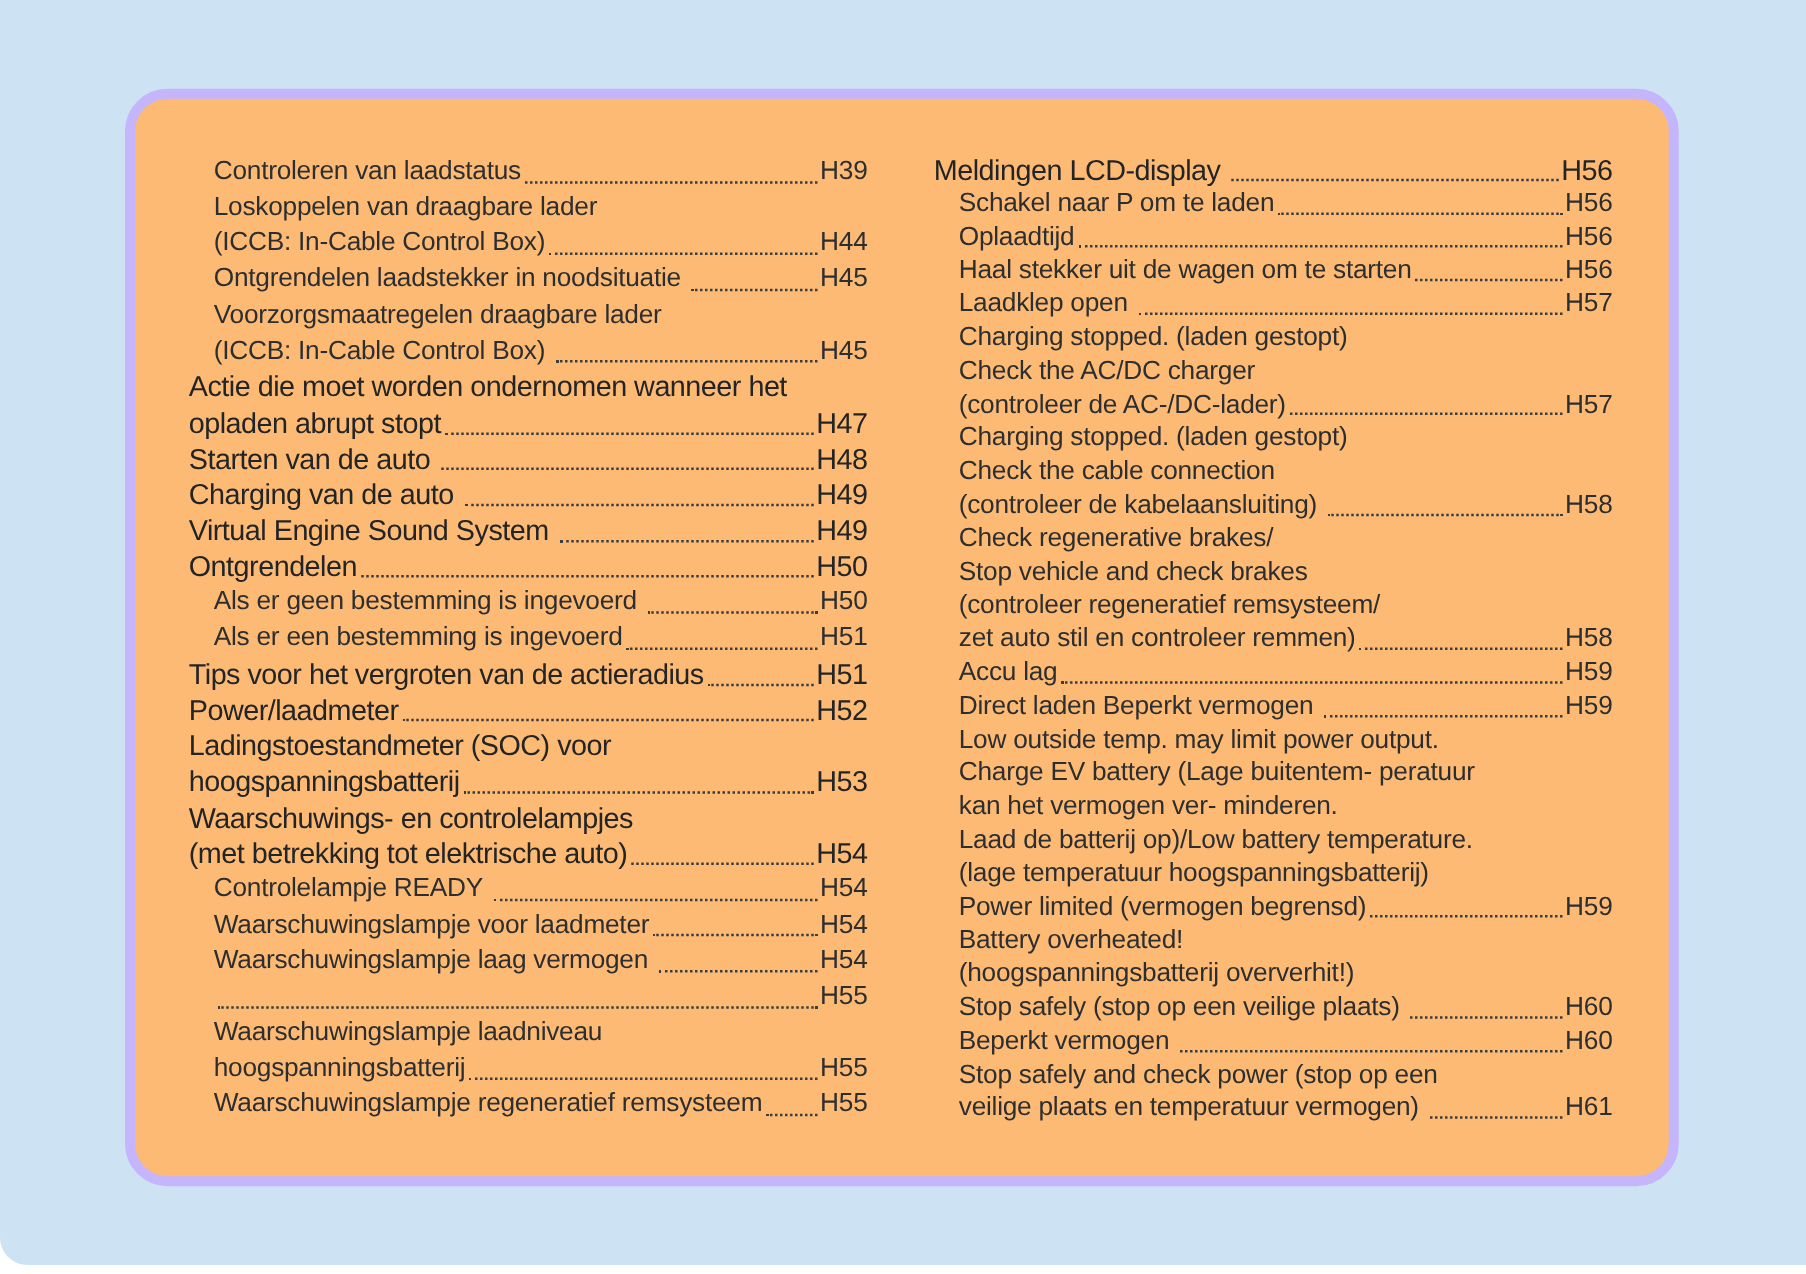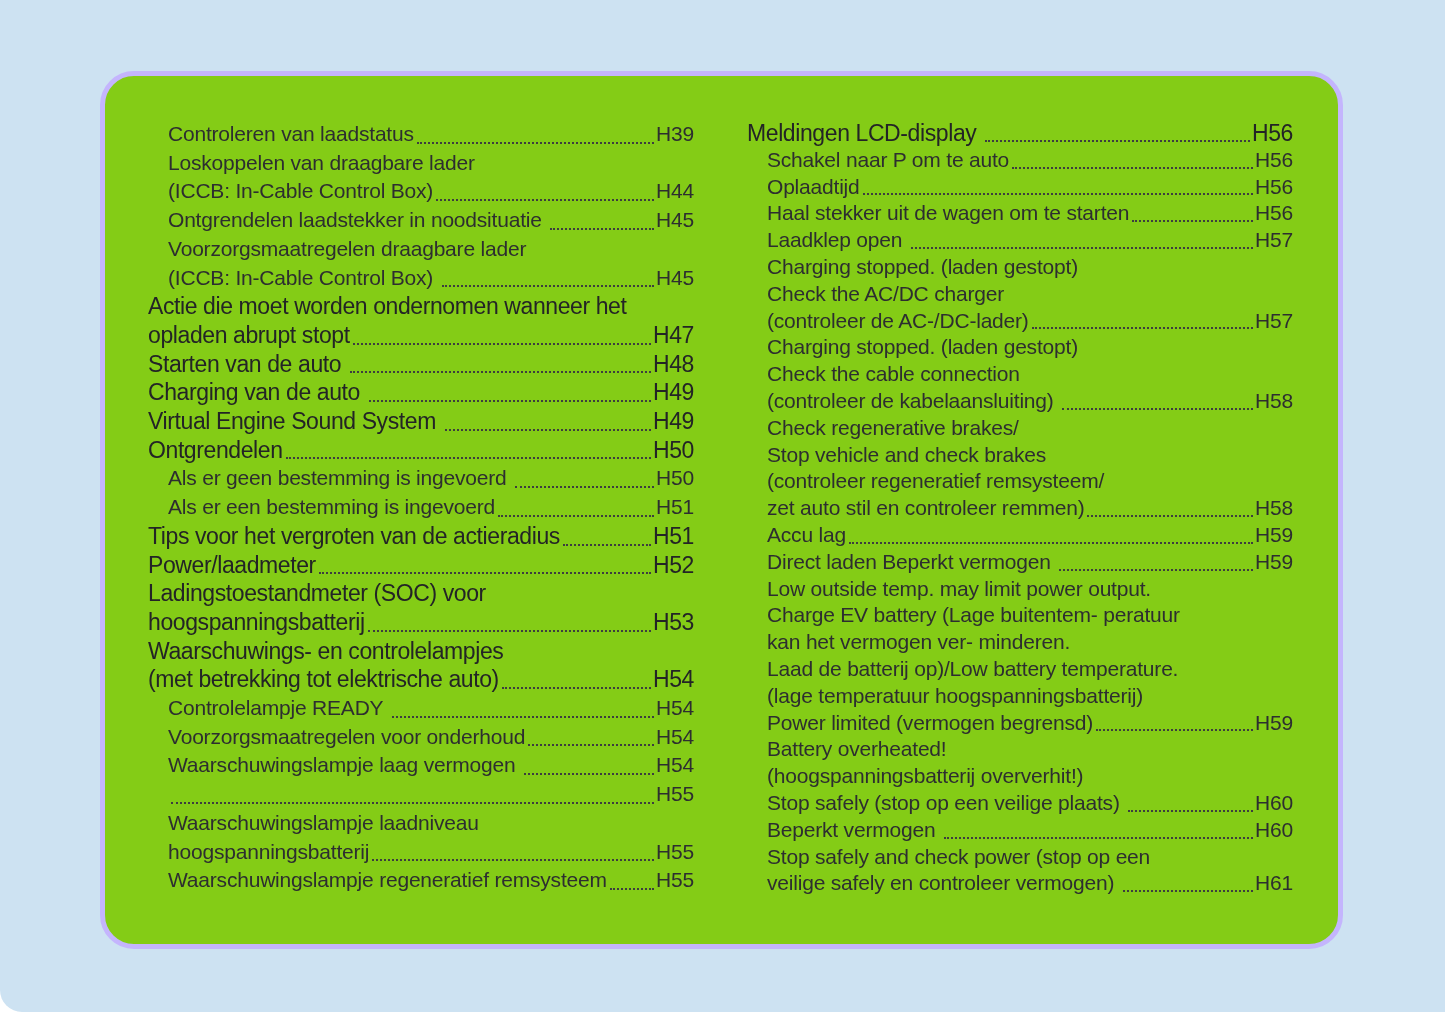--- a/index.html
+++ b/index.html
@@ -7,22 +7,22 @@
     width:1445px;height:1019px;position:relative;background:#ffffff;
     font-family:"Liberation Sans", sans-serif;
     -webkit-font-smoothing:antialiased;
   }
   .page-bg{
     position:absolute;left:0;top:0;width:1445px;height:1012px;
     background:#cde2f2;border-bottom-left-radius:22px;
   }
   .card{
     position:absolute;left:100px;top:71px;width:1243px;height:878px;
-    box-sizing:border-box;background:#84cc16;
-    border:5px solid #c4b5fd;border-radius:34px;
+    box-sizing:border-box;background:#fdba74;
+    border:8px solid #c4b5fd;border-radius:34px;
     overflow:hidden;
   }
   .columns{
     display:flex;gap:53px;
     padding:44px 45px 0 43px;
   }
   .col{flex:1;min-width:0;color:#2d2e30;}
   .col-left{line-height:28.7px;}
   .col-right{line-height:26.8px;}
   .entry{letter-spacing:-0.2px;}
@@ -167,21 +167,21 @@
         </div>
         <div class="entry level2">
           <div class="line">
             <span class="txt">Controlelampje READY </span>
             <span class="dots"></span>
             <span class="pg">H54</span>
           </div>
         </div>
         <div class="entry level2">
           <div class="line">
-            <span class="txt">Voorzorgsmaatregelen voor onderhoud</span>
+            <span class="txt">Waarschuwingslampje voor laadmeter</span>
             <span class="dots"></span>
             <span class="pg">H54</span>
           </div>
         </div>
         <div class="entry level2">
           <div class="line">
             <span class="txt">Waarschuwingslampje laag vermogen </span>
             <span class="dots"></span>
             <span class="pg">H54</span>
           </div>
@@ -213,21 +213,21 @@
     <div class="col col-right" id="col-right">
         <div class="entry level1 bold">
           <div class="line">
             <span class="txt">Meldingen LCD-display </span>
             <span class="dots"></span>
             <span class="pg">H56</span>
           </div>
         </div>
         <div class="entry level2">
           <div class="line">
-            <span class="txt">Schakel naar P om te auto</span>
+            <span class="txt">Schakel naar P om te laden</span>
             <span class="dots"></span>
             <span class="pg">H56</span>
           </div>
         </div>
         <div class="entry level2">
           <div class="line">
             <span class="txt">Oplaadtijd</span>
             <span class="dots"></span>
             <span class="pg">H56</span>
           </div>
@@ -342,20 +342,20 @@
             <span class="txt">Beperkt vermogen </span>
             <span class="dots"></span>
             <span class="pg">H60</span>
           </div>
         </div>
         <div class="entry level2">
           <div class="line">
             <span class="txt">Stop safely and check power (stop op een</span>
           </div>
           <div class="line">
-            <span class="txt">veilige safely en controleer vermogen) </span>
+            <span class="txt">veilige plaats en temperatuur vermogen) </span>
             <span class="dots"></span>
             <span class="pg">H61</span>
           </div>
         </div>
       </div>
   </div>
 </div>
 
 </body></html>

